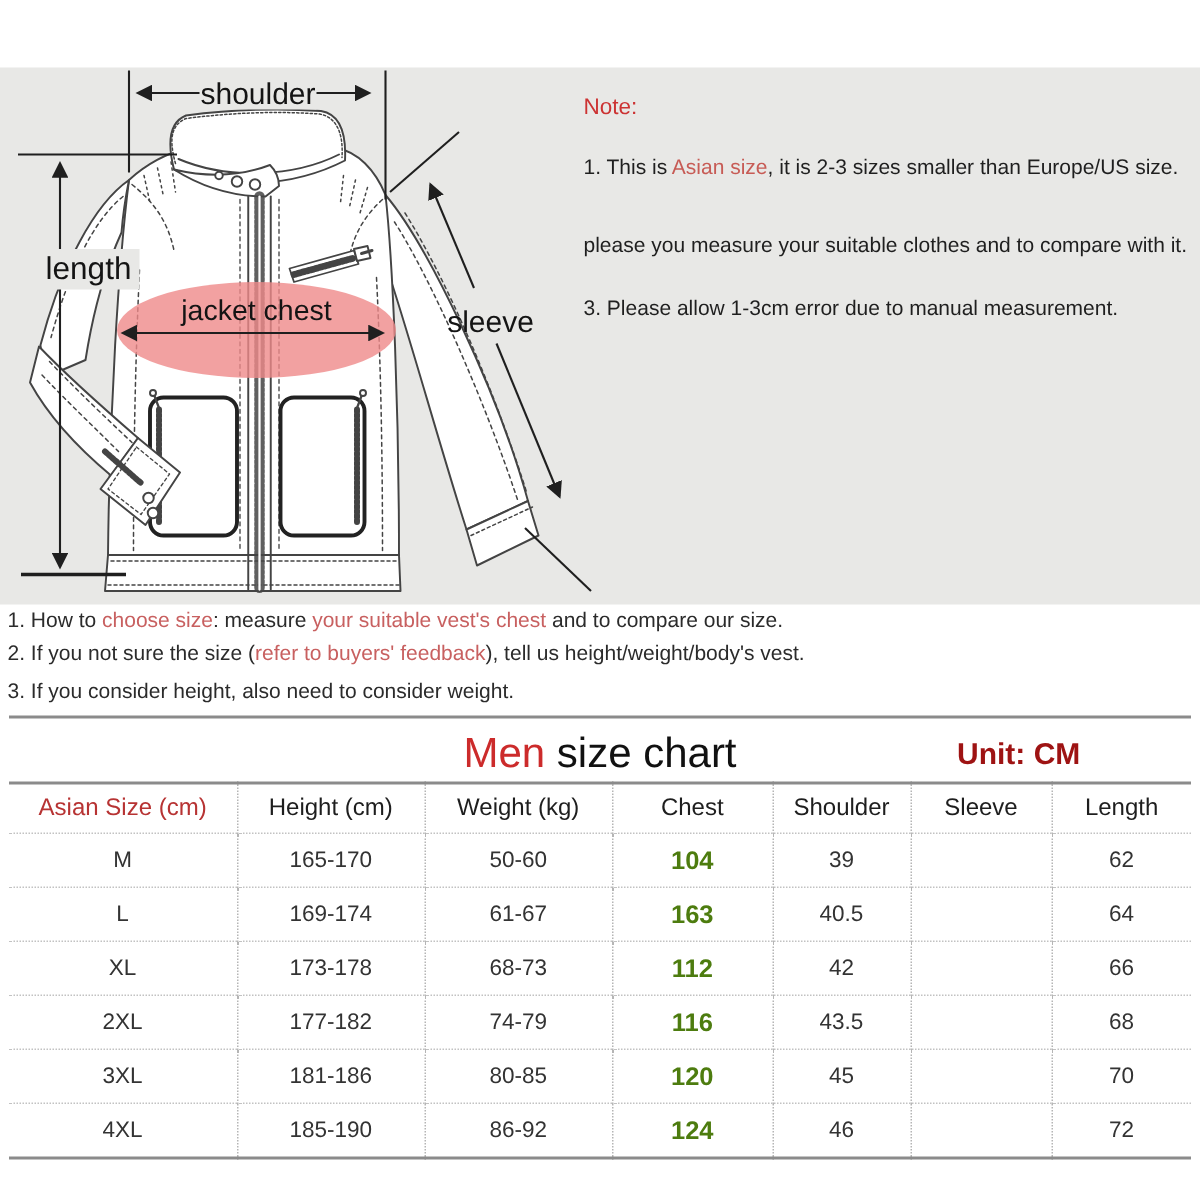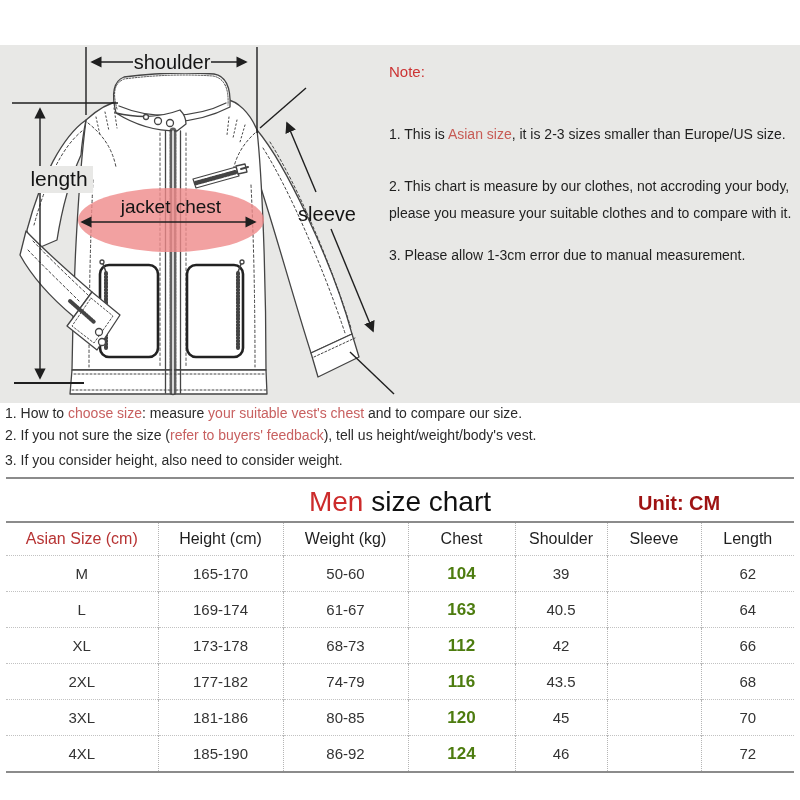--- a/index.html
+++ b/index.html
@@ -5,21 +5,21 @@
   html,body{margin:0;padding:0;background:#ffffff;}
   .stage{position:relative;width:800px;height:800px;background:#ffffff;overflow:hidden;
          font-family:"Liberation Sans", sans-serif;color:#1f1f1f;padding-left:11px;}
   
   .gray-panel{position:absolute;left:0;top:45px;width:800px;height:358px;background:#e8e8e6;}
   .diagram-svg{position:absolute;left:0;top:0;}
   
   .notes{position:absolute;left:389px;top:63px;width:406px;font-size:14px;line-height:18px;color:#1f1f1f;}
   .notes .note-heading{color:#cc3333;font-size:15px;margin:0;}
   .notes p{margin:0;}
-  .notes .p1{margin-top:44px;}
+  .notes .p1{margin-top:21px;}
   .notes .p2{margin-top:30px;line-height:27px;}
   .notes .p3{margin-top:19px;}
   .red-hl{color:#c75b55;}
   
   .howto{position:absolute;left:5px;top:402px;font-size:14px;line-height:22px;color:#2b2b2b;}
   .howto p{margin:0;}
   .howto .h3{margin-top:3px;}
   .howto .red-hl{color:#c86060;}
   
   .divider-top{position:absolute;left:6px;top:477px;width:788px;border-top:2px solid #8b8b8b;}
@@ -140,21 +140,20 @@
         <text x="59" y="141" text-anchor="middle" font-size="21" fill="#141414">length</text>
         <text x="327" y="176" text-anchor="middle" font-size="20" fill="#141414">sleeve</text>
         <text x="171" y="168" text-anchor="middle" font-size="19" font-weight="500" fill="#141414">jacket chest</text>
       </g>
     </svg>
 
     <div class="notes" style="position:absolute;left:389px;top:18px;">
       <p class="note-heading">Note:</p>
       <p class="p1"><span>1. This is </span><span class="red-hl">Asian size</span><span>, it is 2-3 sizes smaller than Europe/US size.</span></p>
       <p class="p2">
-          <span style="display:block">2. This chart is measure by our clothes, not accroding your body,</span>
           <span style="display:block">please you measure your suitable clothes and to compare with it.</span>
         </p>
       <p class="p3">3. Please allow 1-3cm error due to manual measurement.</p>
     </div>
   </div>
 
   <div class="howto">
     <p><span>1. How to </span><span class="red-hl">choose size</span><span>: measure </span><span class="red-hl">your suitable vest's chest</span><span> and to compare our size.</span></p>
     <p><span>2. If you not sure the size (</span><span class="red-hl">refer to buyers' feedback</span><span>), tell us height/weight/body's vest.</span></p>
     <p class="h3">3. If you consider height, also need to consider weight.</p>

